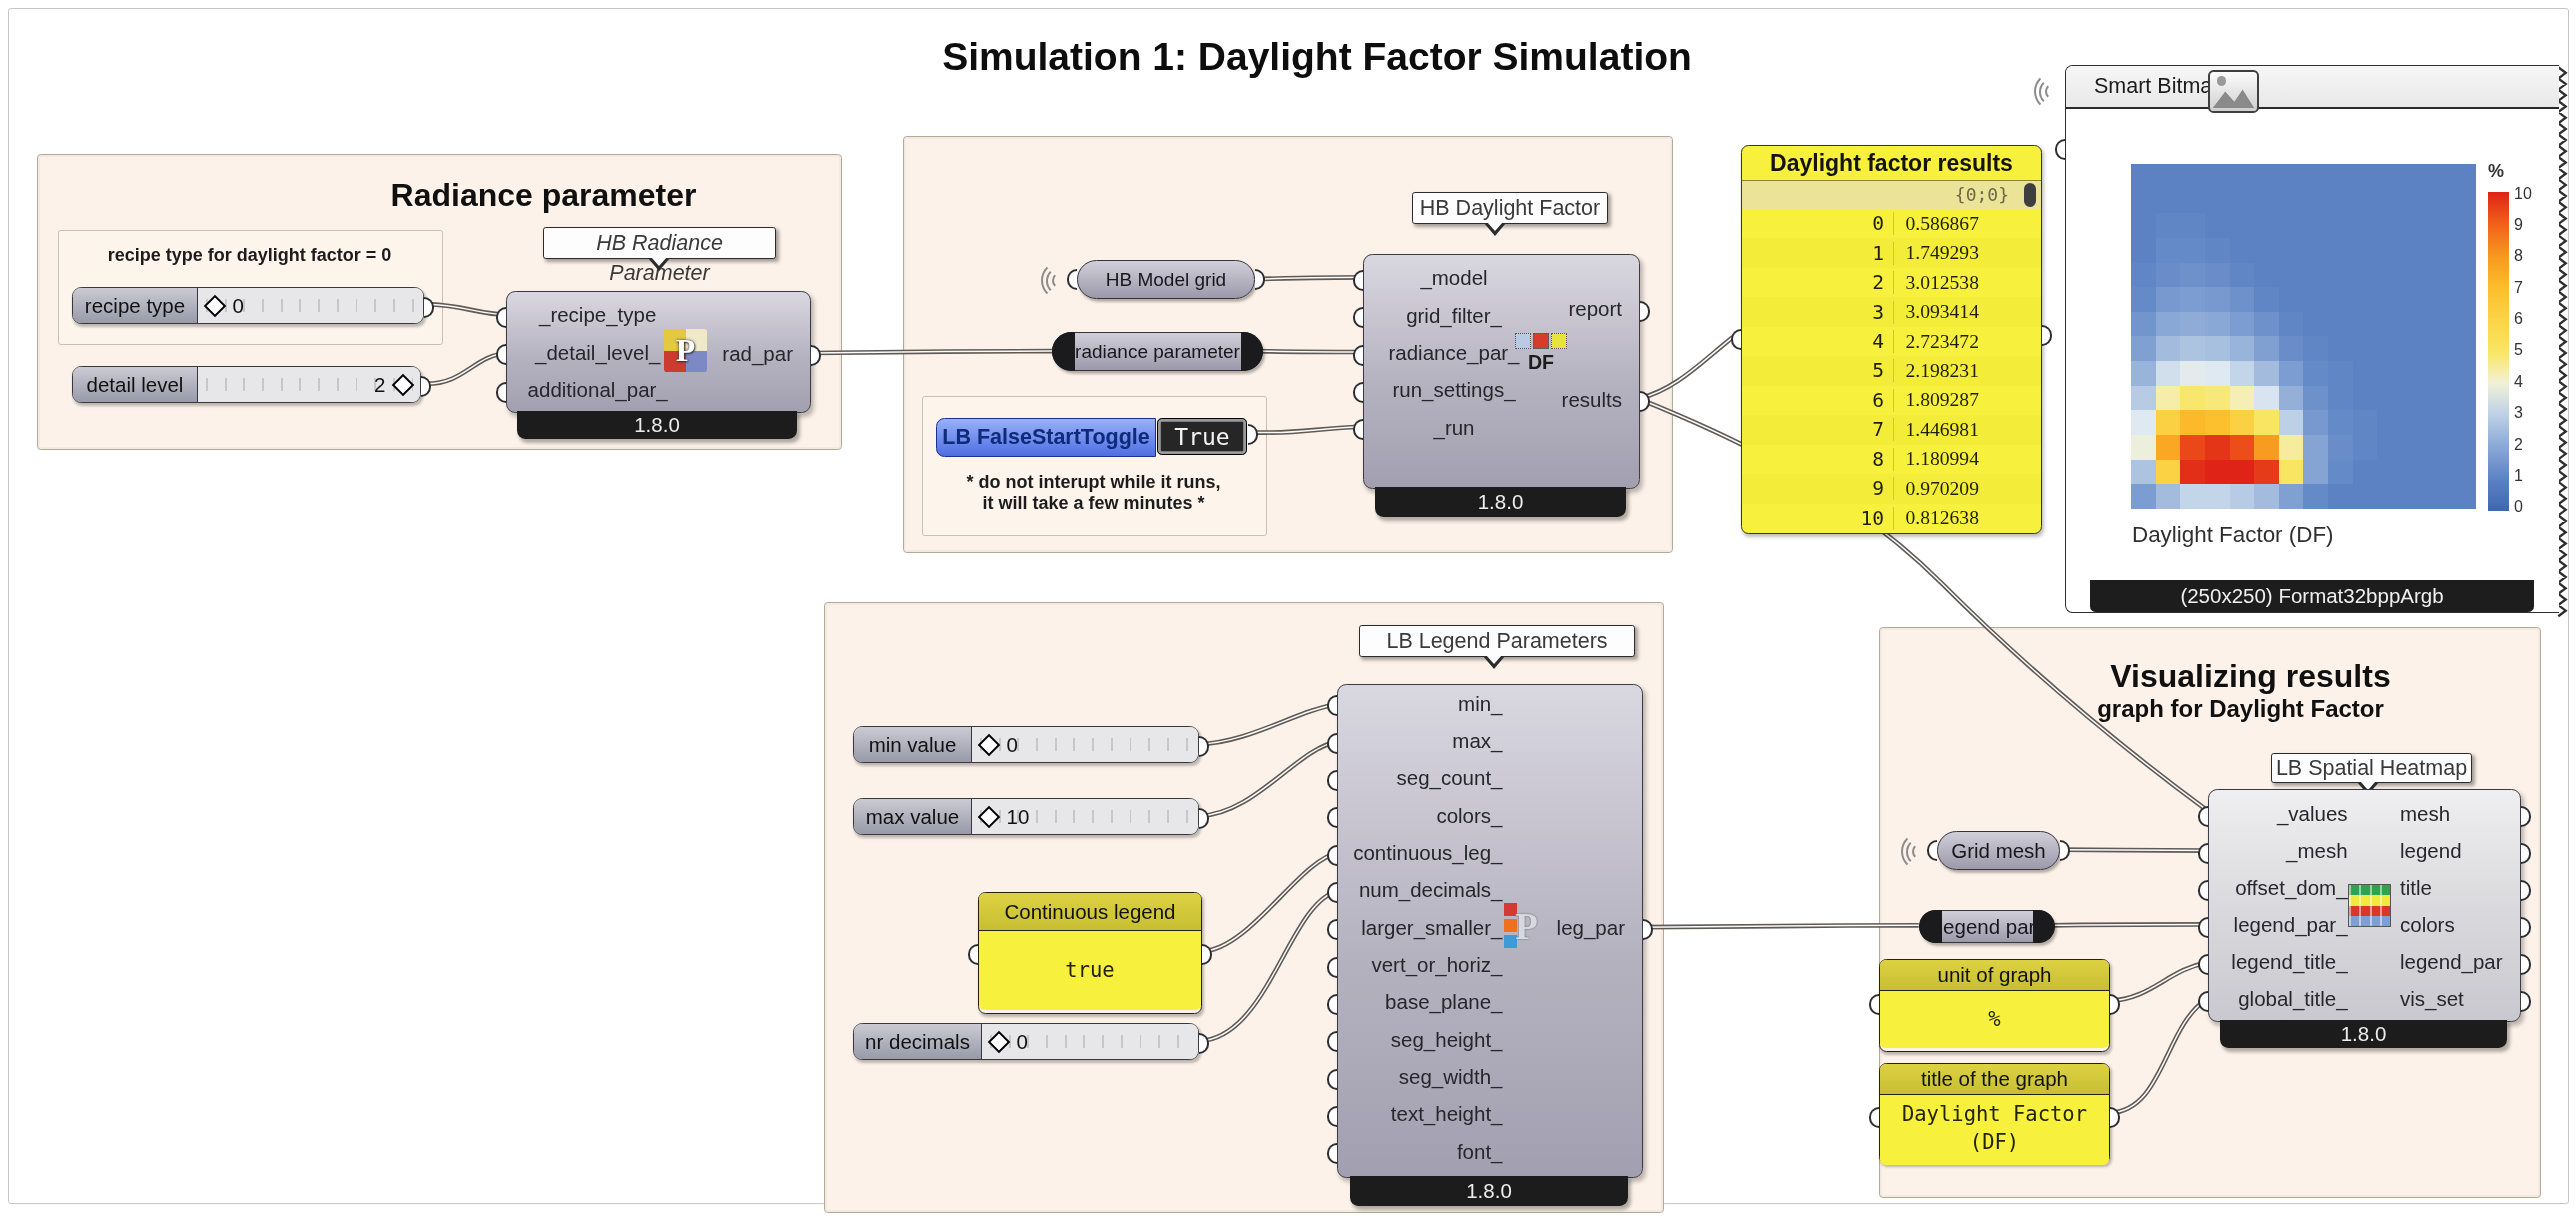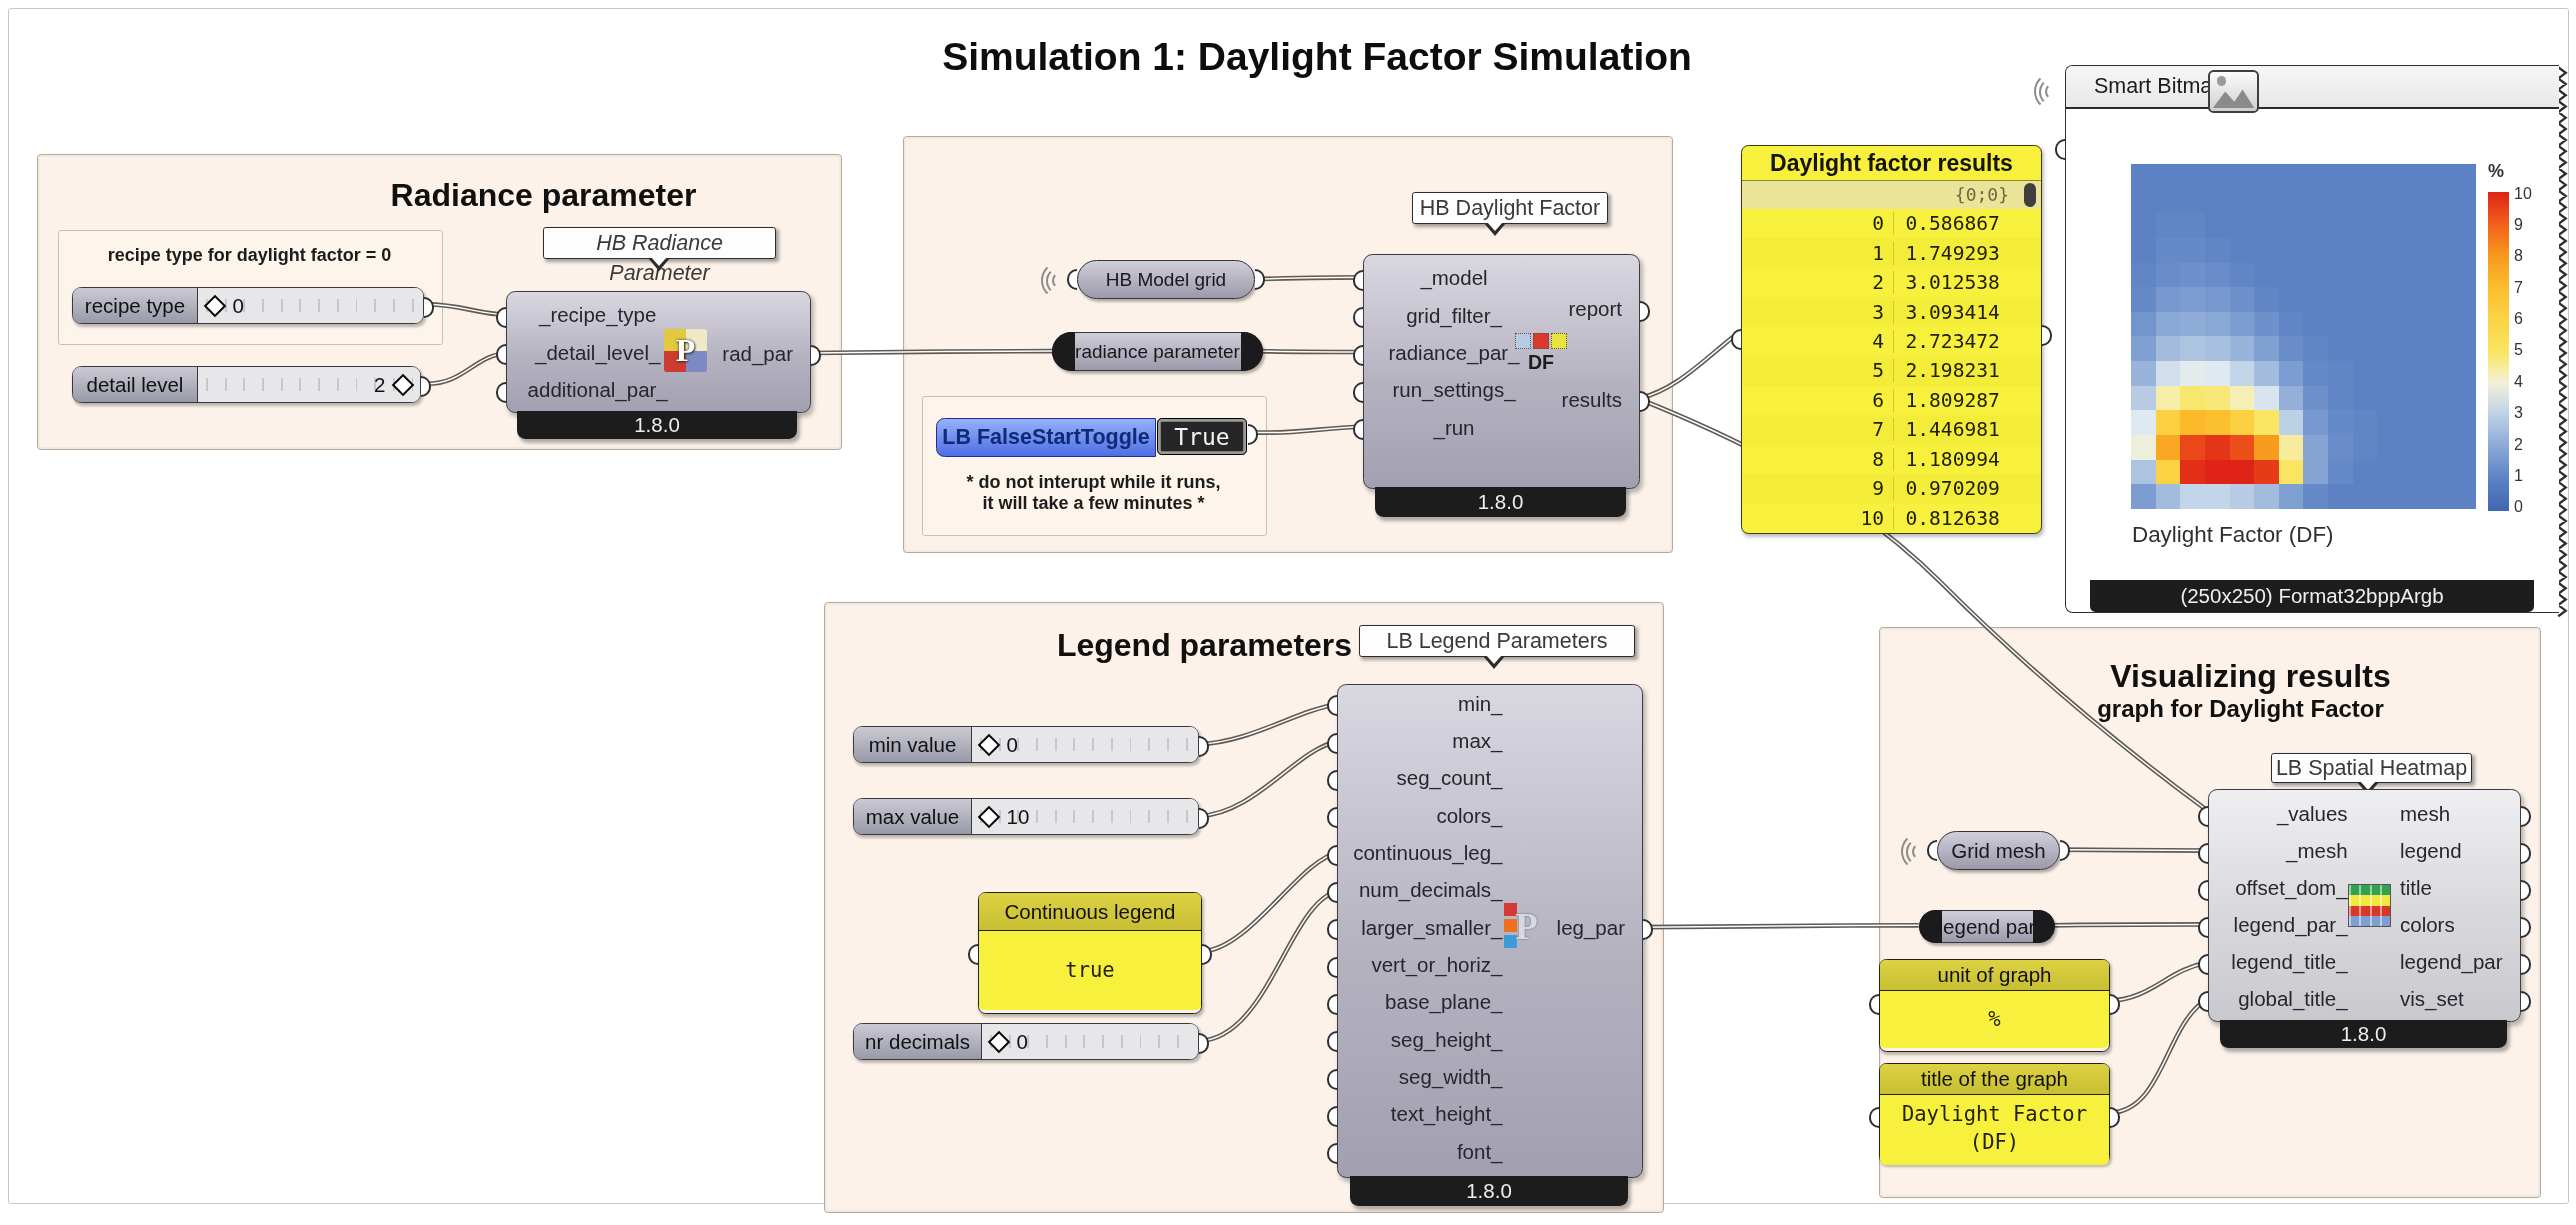--- a/index.html
+++ b/index.html
@@ -86,21 +86,21 @@
         color:#14140a;border-bottom:1.9px solid #8d8730;flex:none;}
   .rpanel .rhead{height:28px;line-height:28px;background:#eae398;color:#6b6b45;
         font-family:"DejaVu Sans Mono",monospace;font-size:18px;text-align:right;
         padding-right:32px;position:relative;flex:none;}
   .rpanel .thumb{position:absolute;right:4.7px;top:1.9px;width:12px;height:24px;background:#3f3f3f;border-radius:6.5px;}
   .rpanel .rows{flex:1;display:flex;flex-direction:column;font-family:"DejaVu Sans Mono",monospace;
         font-size:19.6px;color:#1f1f05;border-radius:0 0 5.6px 5.6px;overflow:hidden;}
   .rrow{flex:1;display:flex;align-items:center;}
   .rrow:nth-child(even){background:#f3ec38;}
   .rrow .ri{width:142px;text-align:right;padding-right:9.3px;flex:none;border-right:1.9px solid #cdc635;}
-  .rrow .rv{padding-left:11.2px;}
+  .rrow .rv{padding-left:11.2px;font-family:Liberation Serif, serif;}
   
   .bmp-frame{position:absolute;background:#fff;border:1.9px solid #2f2f2f;border-right:none;
         border-radius:7.5px 0 0 7.5px;z-index:3;}
   .bmp-head{position:absolute;left:0;right:0;top:0;height:41px;background:linear-gradient(#f6f6f6,#e8e8e8);
         border-bottom:2.8px solid #2a2a2a;border-radius:6.5px 0 0 0;}
   .bmp-head .btext{position:absolute;left:28px;top:0;line-height:41px;font-size:21.5px;color:#1c1c1c;}
   .bmp-icon{position:absolute;left:142px;top:3.7px;width:47px;height:39px;border:2.8px solid #3f3f3f;
         border-radius:5.6px;background:linear-gradient(#fcfcfc,#cfcfcf);}
   .bmp-icon .mnt{position:absolute;left:2.8px;right:2.8px;bottom:2.8px;height:20.5px;background:#8a8a8a;
         clip-path:polygon(0 100%,30% 20%,52% 70%,72% 10%,100% 100%);}
@@ -554,21 +554,20 @@
         <div class="ctick" style="top: 307px;">4</div>
         <div class="ctick" style="top: 338px;">3</div>
         <div class="ctick" style="top: 370px;">2</div>
         <div class="ctick" style="top: 401px;">1</div>
         <div class="ctick" style="top: 432px;">0</div>
       </div>
     <div class="bmp-foot">(250x250) Format32bppArgb</div>
   </div>
 
   <div class="grp" style="left:824px;top:602px;width:838px;height:609px;"></div>
-  <div class="grp-title" style="left:971px;top:627px;width:467px;">Legend parameters</div>
 
   <div class="slider" style="left:853px;top:726px;width:344px;">
     <div class="lab" style="width:117px;">min value</div>
     <div class="track">
       <span class="dia"></span>
       <span class="sval">0</span>
     </div>
     <div class="nub nub-out" style="top:9.3px;"></div>
   </div>
 

